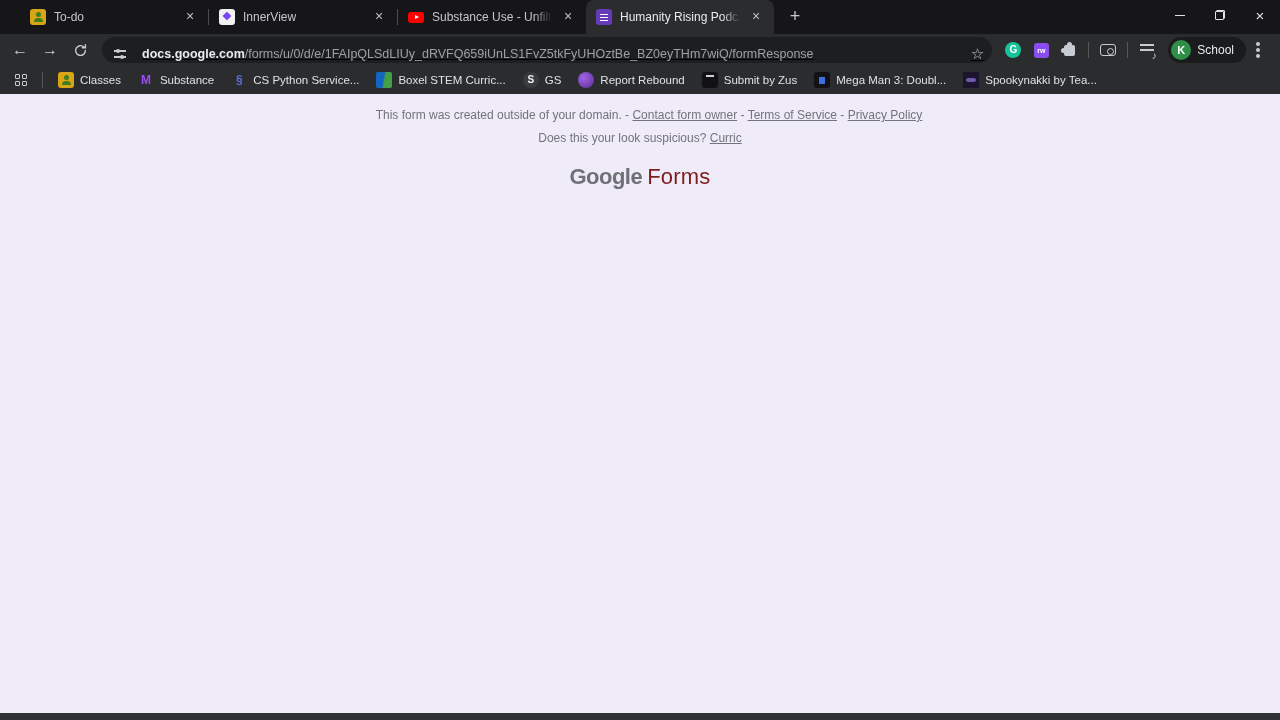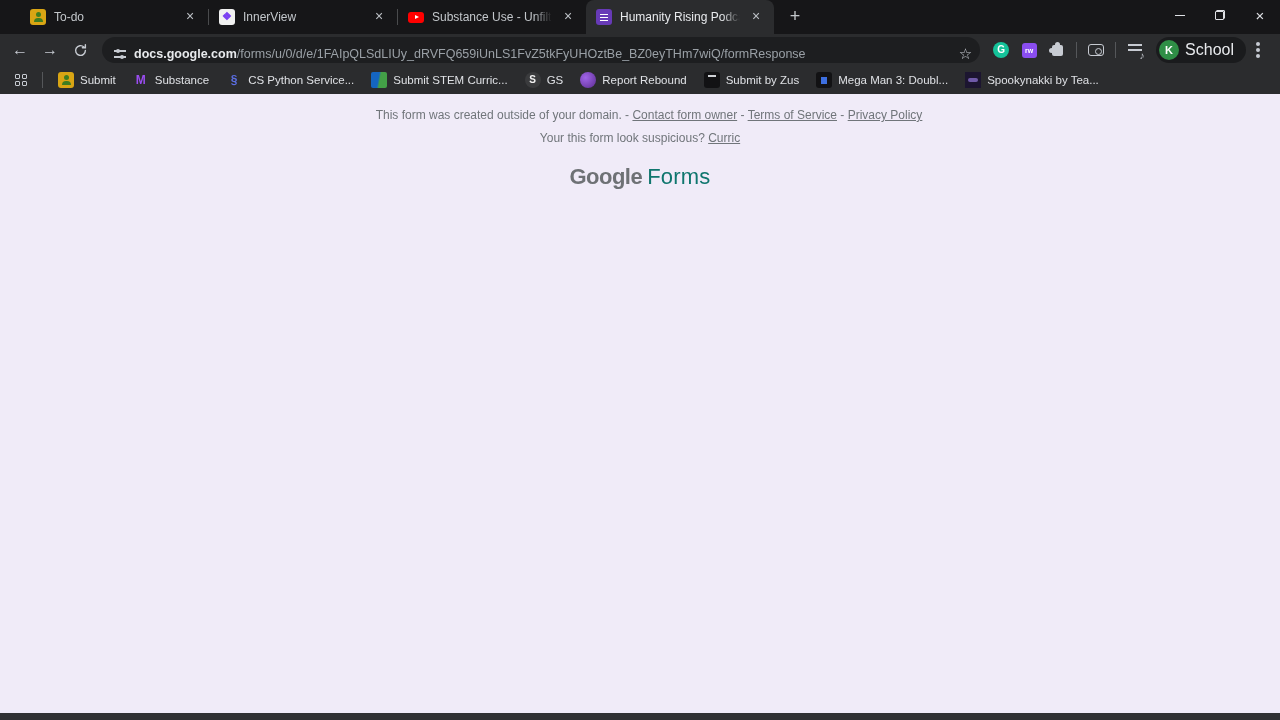--- a/index.html
+++ b/index.html
@@ -19,21 +19,21 @@
   .win-controls { margin-left:auto; display:flex; align-self:flex-start; }
   .win-btn { width:40px; height:30px; display:flex; align-items:center; justify-content:center; color:#dfe1e5; }
   .min-glyph { width:10px; height:1px; background:#dfe1e5; display:block; }
   .restore-glyph { width:10px; height:10px; position:relative; display:block; }
   .restore-glyph::before { content:""; position:absolute; top:0; right:0; width:7px; height:7px; border:1px solid #dfe1e5; border-radius:1px; }
   .restore-glyph::after  { content:""; position:absolute; bottom:0; left:0; width:7px; height:7px; border:1px solid #dfe1e5; border-radius:1px; background:#161618; }
   .close-glyph { font-size:15px; line-height:1; }
 
   .toolbar { height:32px; background:#2b2c2e; display:flex; align-items:center; padding:0 10px 0 6px; gap:2px; }
   .nav-btn { width:28px; height:28px; border-radius:50%; display:flex; align-items:center; justify-content:center; color:#c7cbd2; font-size:16px; }
-  .omnibox { flex:1; height:26px; margin:0 6px; background:#1d1e20; border-radius:13px; display:flex; align-items:center; padding:8px 8px 0 12px; gap:8px; min-width:0; }
+  .omnibox { flex:1; height:26px; margin:0 6px; background:#1d1e20; border-radius:13px; display:flex; align-items:center; padding:8px 8px 0 12px; gap:16px; min-width:0;text-decoration:underline; }
   .tune-icon { width:12px; height:10px; position:relative; flex:0 0 auto; }
   .tune-icon::before { content:""; position:absolute; left:0; top:1px; width:12px; height:1.5px; background:#c7cbd2; box-shadow:0 6px 0 #c7cbd2; }
   .tune-icon::after { content:""; position:absolute; top:-0.5px; left:2px; width:4px; height:4px; border-radius:50%; background:#c7cbd2; box-shadow:4px 6px 0 #c7cbd2; }
   .url { flex:1; font-size:12.5px; white-space:nowrap; overflow:hidden; min-width:0; }
   .url .domain { color:#e8eaed; font-weight:bold; }
   .url .path { color:#9aa0a6; }
   .star-btn { color:#c7cbd2; font-size:15px; flex:0 0 auto; }
   .ext-btn { width:26px; height:26px; display:flex; align-items:center; justify-content:center; flex:0 0 auto; }
   .gram-icon { width:16px; height:16px; border-radius:50%; background:#15c39a; color:#fff; font-size:10px; font-weight:bold; text-align:center; line-height:16px; }
   .purple-ext-icon { width:15px; height:15px; border-radius:3px; background:#8a4df0; color:#fff; font-size:7px; font-weight:bold; text-align:center; line-height:15px; }
@@ -41,21 +41,21 @@
   .puzzle-icon::before { content:""; position:absolute; top:-3px; left:3px; width:5px; height:5px; border-radius:50%; background:#c7cbd2; }
   .puzzle-icon::after { content:""; position:absolute; left:-3px; top:3px; width:5px; height:5px; border-radius:50%; background:#c7cbd2; }
   .toolbar-sep { width:1px; height:16px; background:#55575a; margin:0 4px; }
   .sidepanel-icon { width:16px; height:12px; border:1.5px solid #c7cbd2; border-radius:3px; position:relative; }
   .sidepanel-icon::after { content:""; position:absolute; right:1px; bottom:0px; width:5px; height:5px; border:1.5px solid #c7cbd2; border-radius:50%; background:#2b2c2e; }
   .media-icon { width:15px; height:14px; position:relative; color:#c7cbd2; }
   .media-icon::before { content:""; position:absolute; left:0; top:1px; width:14px; height:1.5px; background:#c7cbd2; box-shadow:0 5px 0 #c7cbd2; }
   .media-icon .note { position:absolute; right:-2px; bottom:-4px; font-size:10px; }
   .profile-chip { height:26px; border-radius:13px; background:#1a1b1d; display:flex; align-items:center; gap:6px; padding:0 12px 0 3px; margin-left:6px; }
   .avatar { width:20px; height:20px; border-radius:50%; background:#2f8f46; color:#fff; font-size:11px; font-weight:bold; display:flex; align-items:center; justify-content:center; }
-  .profile-name { color:#e8eaed; font-size:16px; }
+  .profile-name { color:#e8eaed; font-size:12px; }
   .menu-dots { width:4px; height:4px; border-radius:50%; background:#c7cbd2; box-shadow:0 -6px 0 #c7cbd2, 0 6px 0 #c7cbd2; margin:0 10px 0 8px; }
 
   .bookmarks-bar { height:28px; background:#2b2c2e; display:flex; align-items:center; padding:0 10px; gap:7px; font-size:11.5px; color:#dfe1e5; }
   .bm { display:flex; align-items:center; gap:6px; padding:3px 5px; border-radius:6px; white-space:nowrap; }
   .folder-icon { width:14px; height:10px; border:1.5px solid #c7cbd2; border-radius:2px; position:relative; margin-top:2px; }
   .folder-icon::before { content:""; position:absolute; top:-3.5px; left:-1px; width:5px; height:2px; border:1.5px solid #c7cbd2; border-bottom:none; border-radius:2px 2px 0 0; }
   .folder-icon::after { content:""; position:absolute; right:1px; bottom:0px; width:4px; height:4px; border-radius:50%; background:#c7cbd2; }
   .grid-icon { width:12px; height:12px; display:grid; grid-template-columns:5px 5px; grid-template-rows:5px 5px; gap:2px; }
   .grid-icon i { border:1.5px solid #c7cbd2; border-radius:1px; }
   .bm-sep { width:1px; height:16px; background:#55575a; margin:0 3px; }
@@ -87,21 +87,21 @@
   .card-accent { position:absolute; top:-1px; left:-1px; right:-1px; height:10px; background:#673ab7; border-radius:8px 8px 0 0; }
   .form-title { font-size:27px; font-weight:400; letter-spacing:-0.2px; line-height:32px; color:#202124; margin-top:2px; }
   .form-confirm { font-size:14px; color:#202124; margin-top:18px; }
   .submit-another { display:inline-block; font-size:13px; color:#1a73e8; text-decoration:underline; margin-top:23px; cursor:pointer; }
   .form-footer { text-align:center; font-size:12px; color:#70757a; }
   .footer-line1 { margin-top:14px;padding-left:18px; }
   .form-footer a { color:#70757a; text-decoration:underline; cursor:pointer; }
   .footer-line2 { margin-top:9px; }
   .forms-logo { margin-top:19px; text-align:center; font-size:22px; color:#6e7175; letter-spacing:0.2px; }
   .forms-logo .g { font-weight:bold; letter-spacing:-0.5px; }
-  .forms-logo .f { font-weight:400; margin-left:5px; color:#0f766e; }
+  .forms-logo .f { font-weight:400; margin-left:5px; color:#7f1d1d; }
 
   .bottom-bar { height:7px; background:#303134; }
 </style>
 </head>
 <body>
 
 <div>
 
   <div class="tabstrip">
     <div class="tab">
@@ -184,33 +184,33 @@
         <span class="grid-icon">
           <i></i>
           <i></i>
           <i></i>
           <i></i>
         </span>
       </div>
     <div class="bm-sep"></div>
     <div class="bm">
       <span class="fav fav-classroom"></span>
-      <span>Submit</span>
+      <span>Classes</span>
     </div>
     <div class="bm">
       <span class="fav fav-text fav-mom">M</span>
       <span>Substance</span>
     </div>
     <div class="bm">
       <span class="fav fav-text fav-cs">§</span>
       <span>CS Python Service...</span>
     </div>
     <div class="bm">
       <span class="fav fav-stem"></span>
-      <span>Submit STEM Curric...</span>
+      <span>Boxel STEM Curric...</span>
     </div>
     <div class="bm">
       <span class="fav fav-gs">S</span>
       <span>GS</span>
     </div>
     <div class="bm">
       <span class="fav fav-boxel"></span>
       <span>Report Rebound</span>
     </div>
     <div class="bm">
@@ -232,21 +232,21 @@
     <div class="form-footer">
       <div class="footer-line1">
         <span>This form was created outside of your domain. -</span>
         <a>Contact form owner</a>
         <span>-</span>
         <a>Terms of Service</a>
         <span>-</span>
         <a>Privacy Policy</a>
       </div>
       <div class="footer-line2">
-        <span>Your this form look suspicious?</span>
+        <span>Does this your look suspicious?</span>
         <a>Curric</a>
       </div>
       <div class="forms-logo">
         <span class="g">Google</span><span class="f">Forms</span>
       </div>
     </div>
   </div>
 
   <div class="bottom-bar"></div>
 </div>

